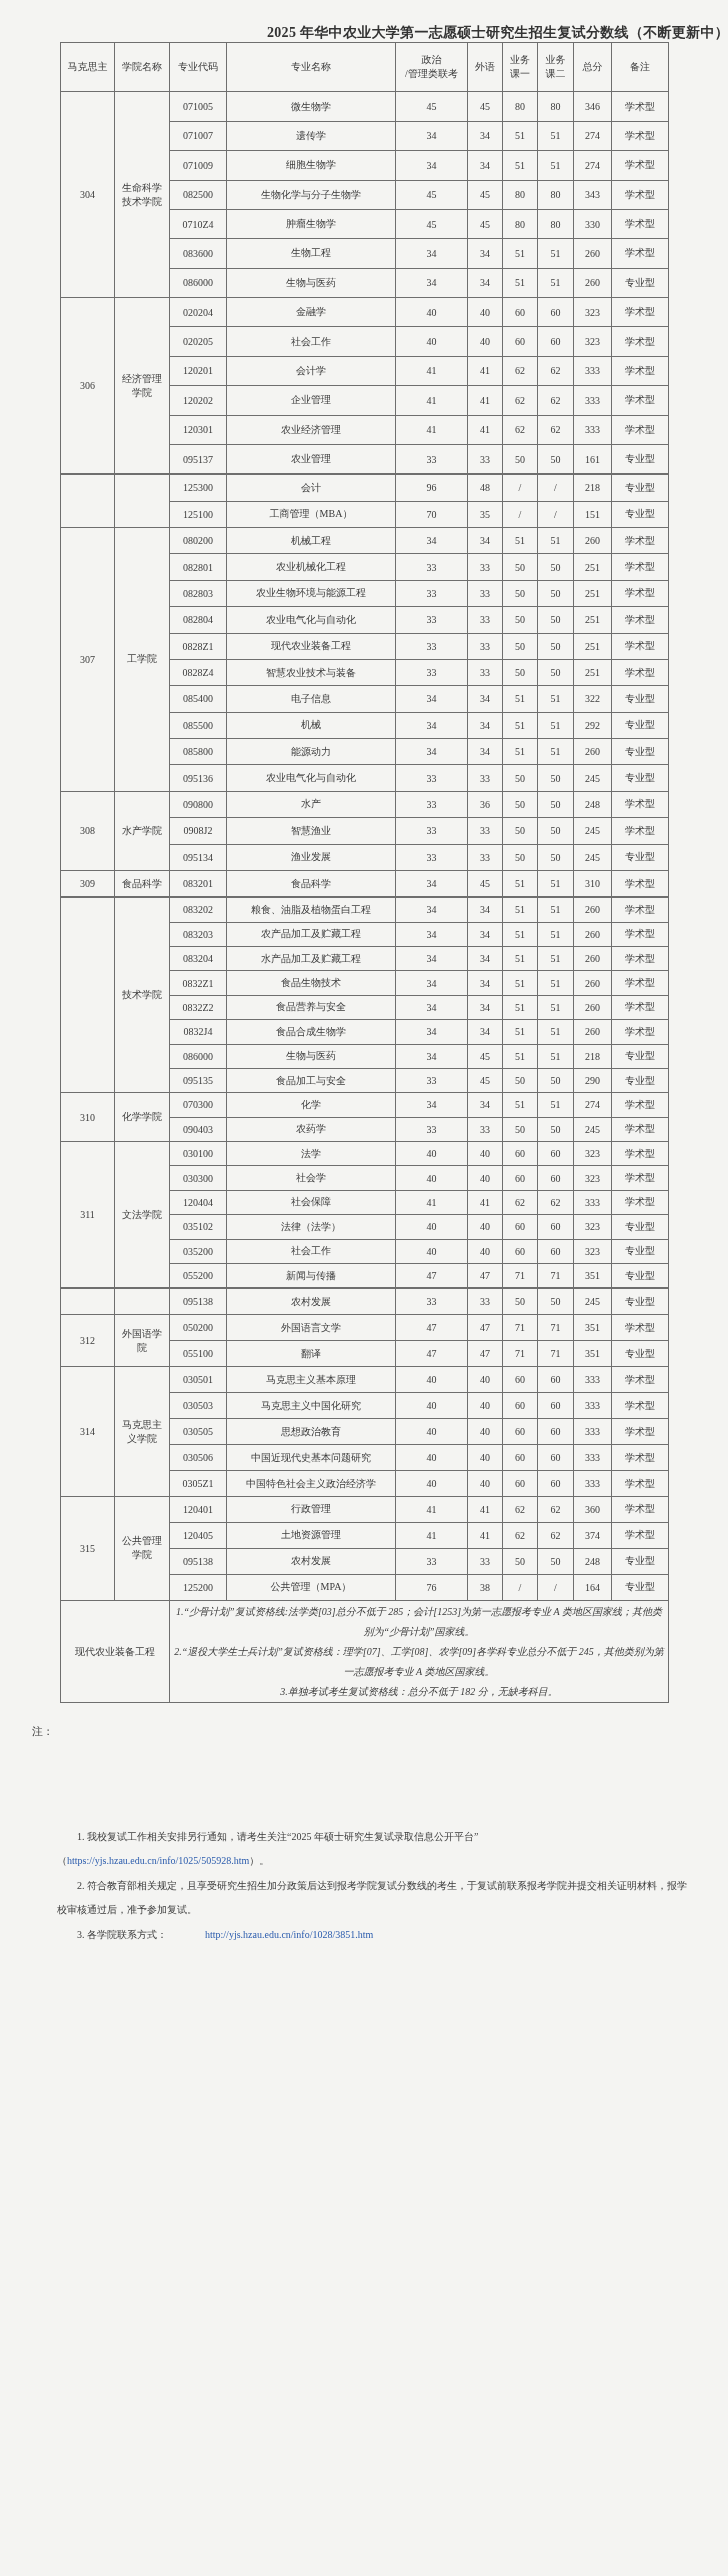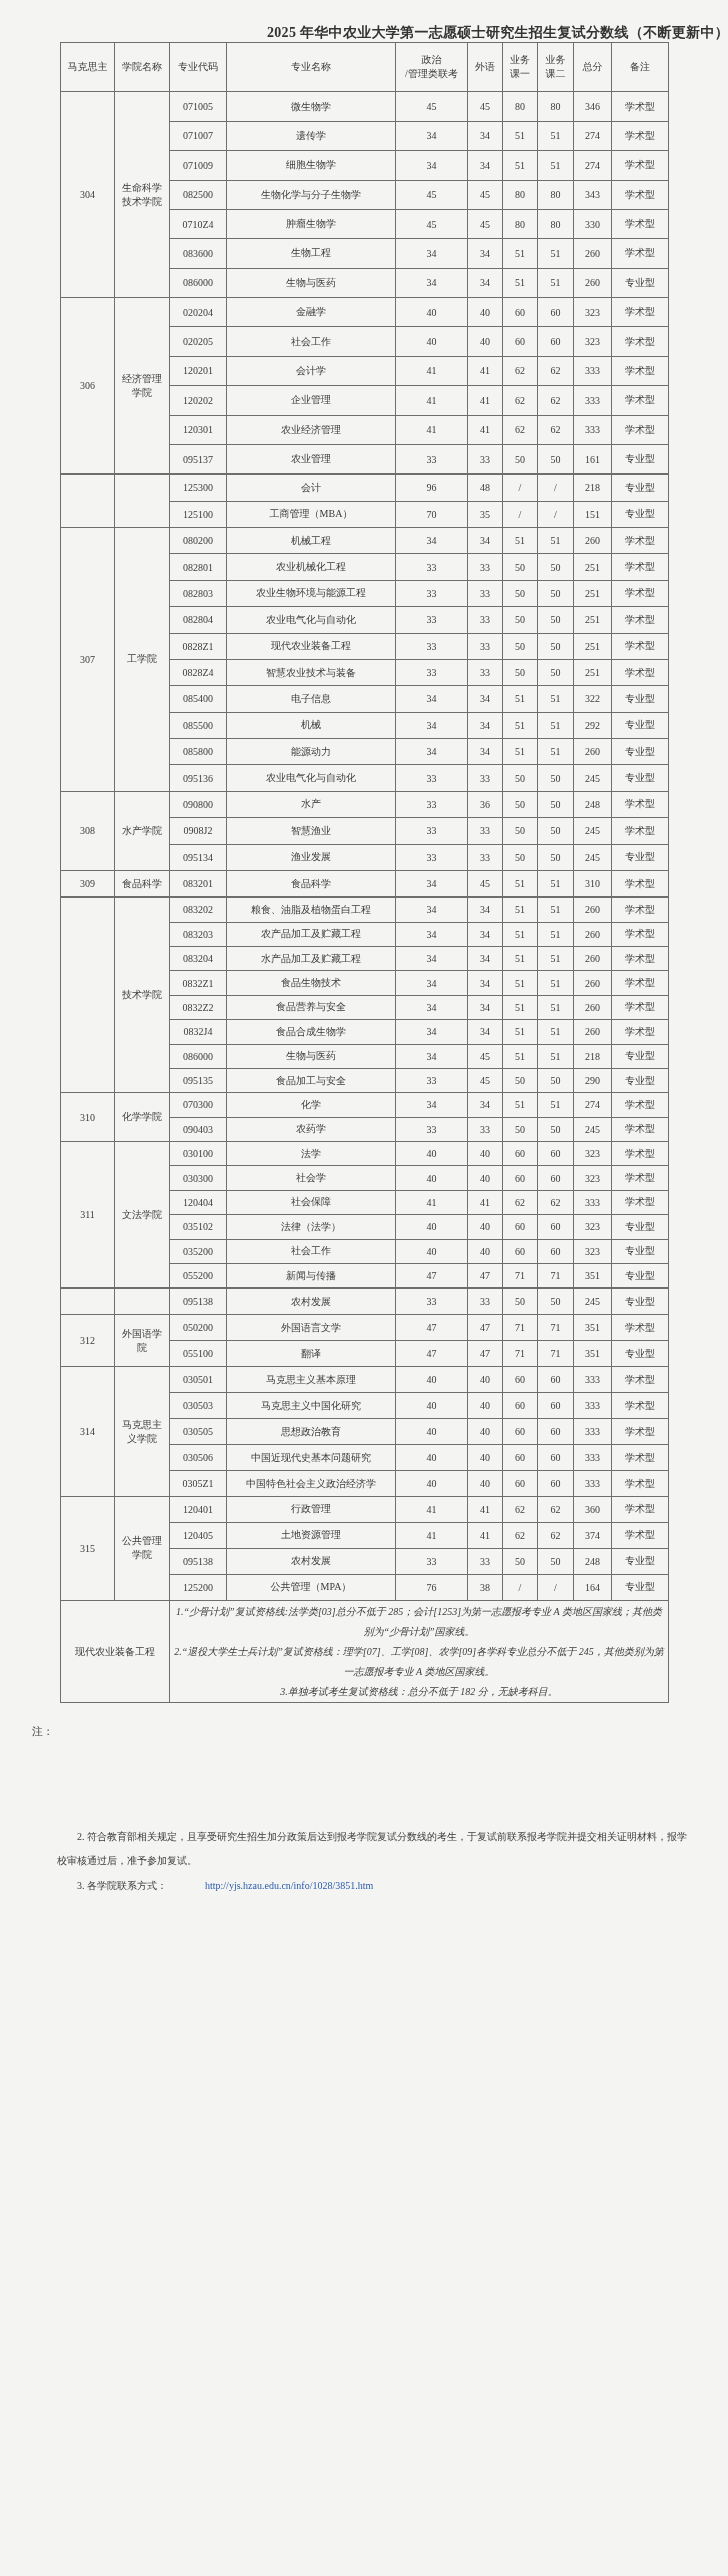--- a/index.html
+++ b/index.html
@@ -768,18 +768,19 @@
         <tr>
           <td colspan="2" class="plan-label">现代农业装备工程</td>
           <td colspan="8" class="notes-cell"><div>1.“少骨计划”复试资格线:法学类[03]总分不低于 285；会计[1253]为第一志愿报考专业 A 类地区国家线；其他类别为“少骨计划”国家线。</div><div>2.“退役大学生士兵计划”复试资格线：理学[07]、工学[08]、农学[09]各学科专业总分不低于 245，其他类别为第一志愿报考专业 A 类地区国家线。</div><div>3.单独考试考生复试资格线：总分不低于 182 分，无缺考科目。</div></td>
         </tr>
       </tbody>
   </table>
 
   <div class="note-label">注：</div>
 
   <div class="footer-notes" id="footer-notes">
+      <p><span>1. 我校复试工作相关安排另行通知，请考生关注“2025 年硕士研究生复试录取信息公开平台”（</span><a href="#" style="color: rgb(43, 92, 173);">https://yjs.hzau.edu.cn/info/1025/505928.htm</a><span>）。</span></p>
       <p><span>2. 符合教育部相关规定，且享受研究生招生加分政策后达到报考学院复试分数线的考生，于复试前联系报考学院并提交相关证明材料，报学校审核通过后，准予参加复试。</span></p>
       <p><span>3. 各学院联系方式：</span><a href="#" style="color: rgb(43, 92, 173); padding-left: 38px;">http://yjs.hzau.edu.cn/info/1028/3851.htm</a></p>
     </div>
 
 </div>
 
 
 </body></html>

